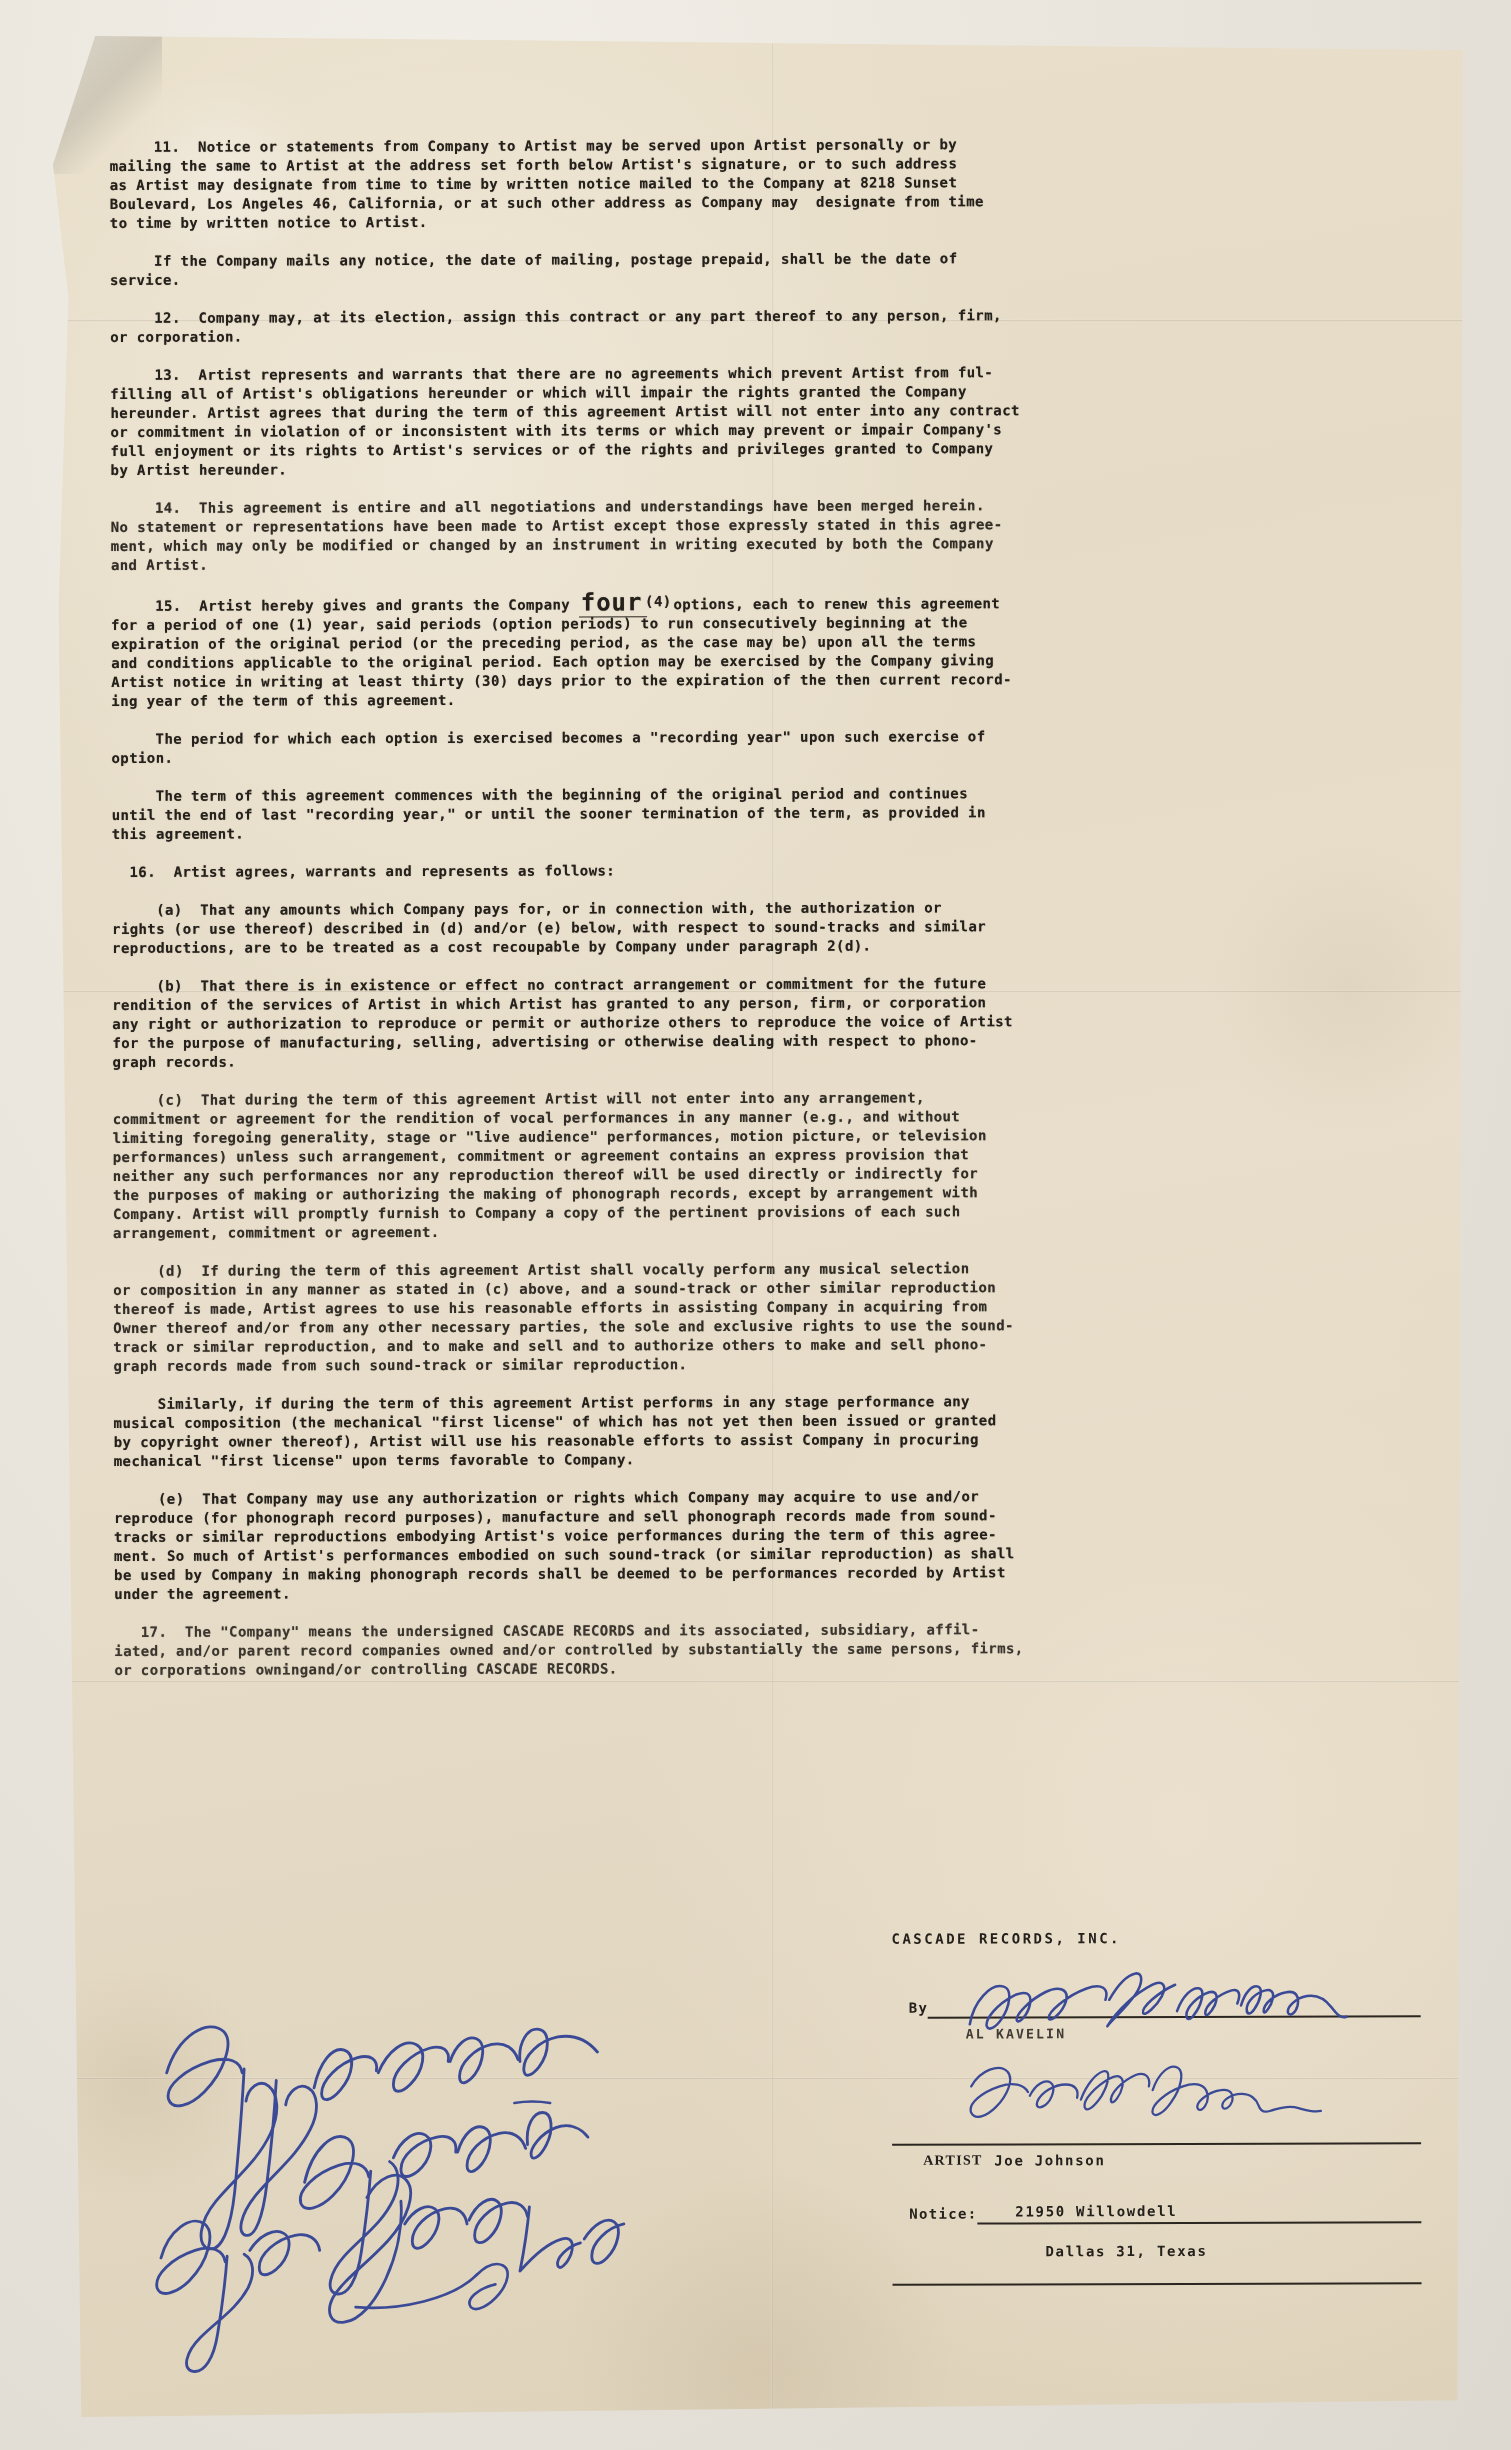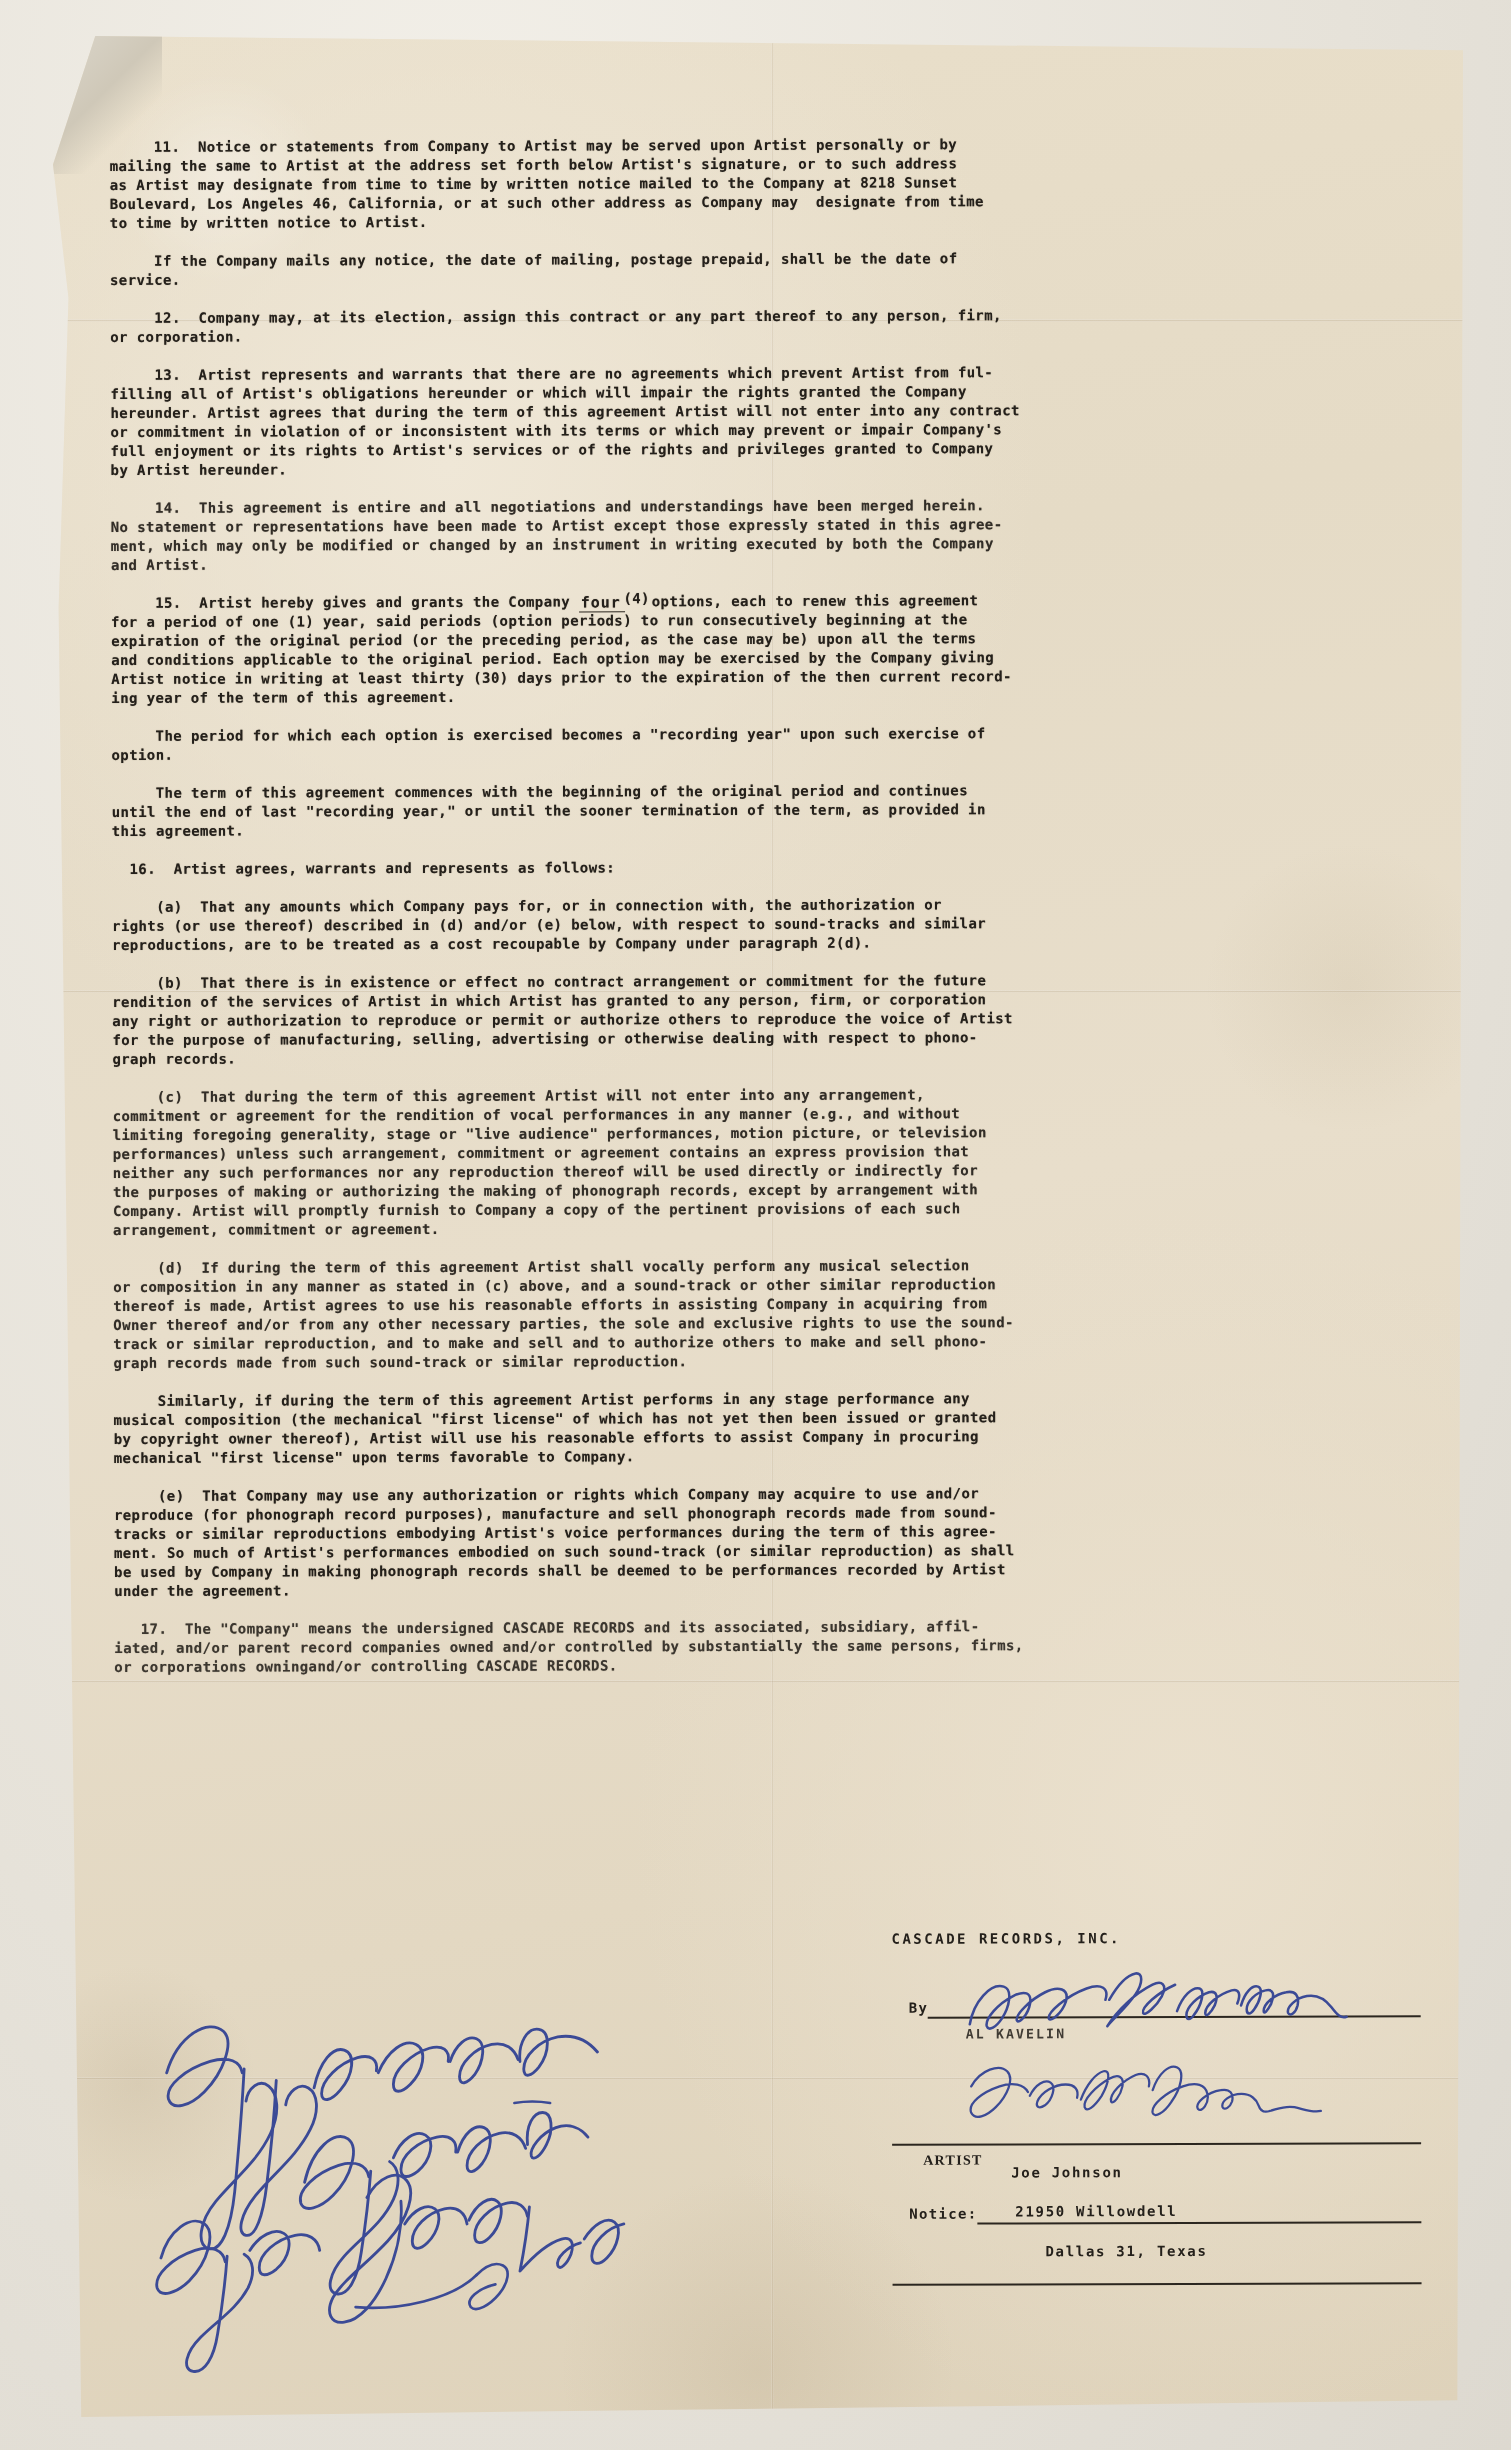--- a/index.html
+++ b/index.html
@@ -104,21 +104,21 @@
     margin: 0 0 19px 0;
     white-space: pre-wrap;
     text-align: left;
   }
 
   .ink-fade-1 { opacity: 0.93; }
   .ink-fade-2 { opacity: 0.88; }
 
   
   .insert-four {
-    font-size: 15px;
+    font-size: 24px;
     letter-spacing: 0.9px;
     border-bottom: 1.5px solid #2a251e;
     padding: 0 4.7px 0 1.9px;
     position: relative;
     top: 0.9px;
   }
   .insert-four-num {
     font-size: 14px;
     position: relative;
     top: -2.8px;
@@ -295,21 +295,21 @@
       <span class="sig-label">By</span>
       <span class="sig-rule"></span>
     </div>
     <div class="sig-printed">AL KAVELIN</div>
 
     <div class="sig-row" id="artist-row">
       <span class="sig-rule"></span>
     </div>
     <div style="position:relative;height:24.6px;">
       <span class="sig-label" style="position:absolute;left:14px;top:0;font-family:Liberation Serif, serif;">ARTIST</span>
-      <span style="position:absolute;left:102px;top:12px;letter-spacing:1.7px;white-space:pre;margin-left:17px;">Joe Johnson</span>
+      <span style="position:absolute;left:102px;top:0;letter-spacing:1.7px;white-space:pre;">Joe Johnson</span>
     </div>
 
     <div class="sig-row" id="addr-row">
       <span class="sig-label">Notice:</span>
       <span class="sig-rule"></span>
       <span class="addr-typed">21950 Willowdell</span>
     </div>
 
     <div class="addr-city">Dallas 31, Texas</div>
     <div id="city-rule"></div>

